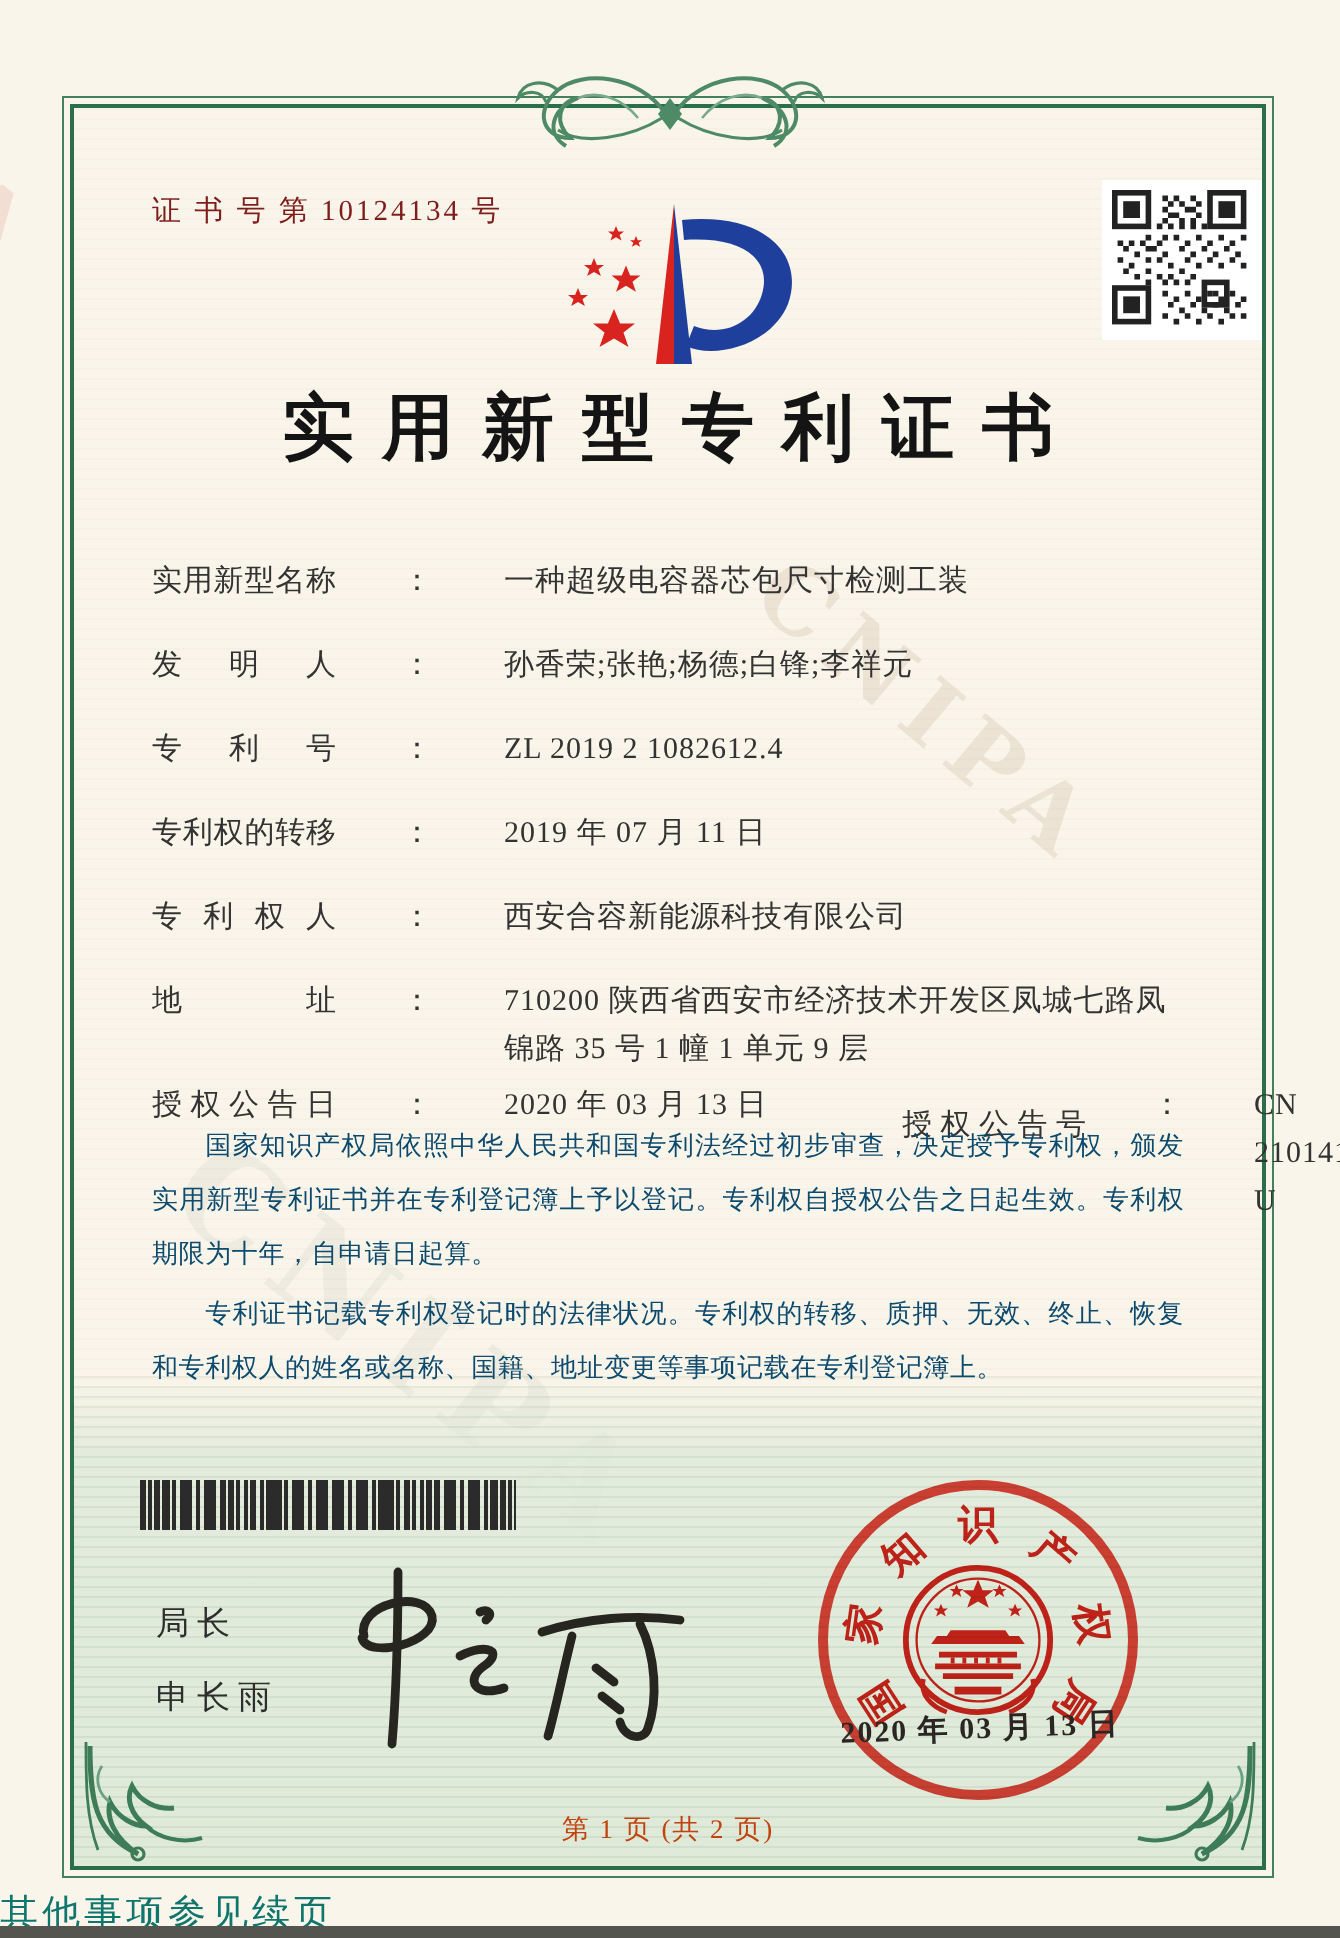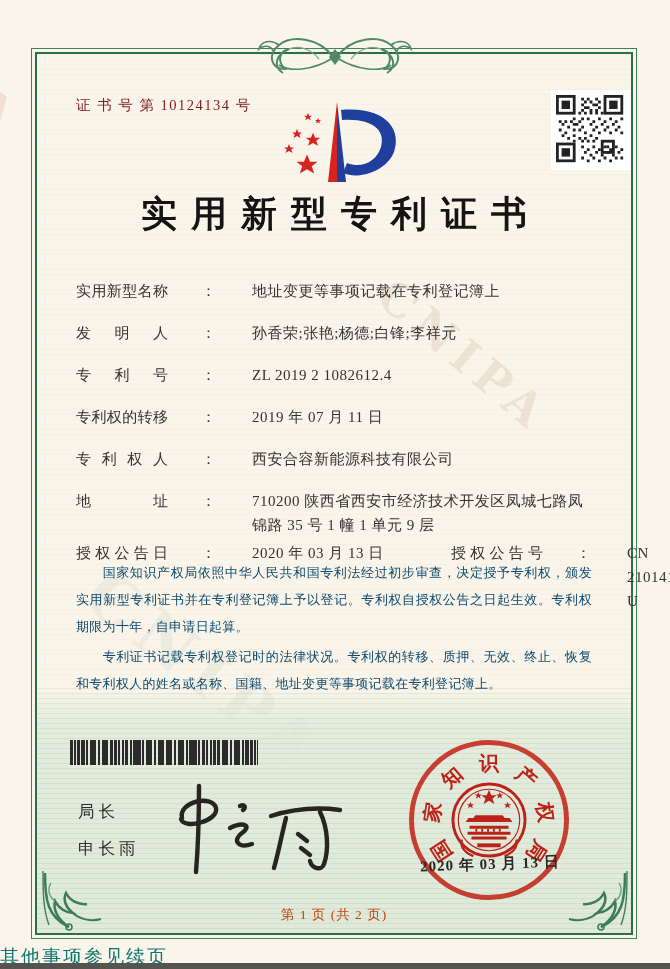--- a/index.html
+++ b/index.html
@@ -39,21 +39,21 @@
   .title{position:absolute;left:35px;width:598px;top:190px;text-align:center;
          font-size:36px;font-weight:700;color:#141414;letter-spacing:14px;text-indent:14px;z-index:2;}
   
   .fields{position:absolute;left:76px;top:279px;width:520px;font-size:15px;color:#333;z-index:2;}
   .frow{display:flex;align-items:flex-start;line-height:24px;margin-bottom:18px;gap:33px;}
   .frow.addr{margin-bottom:4px;}
   .flabel{flex:none;width:92px;text-align:justify;text-align-last:justify;}
   .fcolon{flex:none;width:16px;}
   .fvalue{flex:1;margin-left:2px;letter-spacing:.5px;}
   .gd{flex:none;width:152px;}
-  .g2{margin-left:14px;}
+  .g2{margin-left:14px;margin-top:10px;}
   
   .paras{position:absolute;left:76px;top:560px;width:516px;font-size:13px;line-height:27px;
          color:#0c4a6e;text-align:justify;z-index:2;font-family:Liberation Mono, monospace;}
   .paras p{margin:0 0 3px;text-indent:2.05em;letter-spacing:.3px;}
   
   .barcode{position:absolute;left:70px;top:740px;width:188px;height:25px;z-index:2;
      background:
       repeating-linear-gradient(90deg,#2b2b2b 0 2px,transparent 2px 4px),
       repeating-linear-gradient(90deg,#2b2b2b 0 1px,transparent 1px 7px),
       repeating-linear-gradient(90deg,#2b2b2b 0 3px,transparent 3px 11px);}
@@ -151,21 +151,21 @@
   <rect x="18" y="18" width="1" height="1" fill="#222"></rect>
   <path fill="#222" d="M9 1h1v1H9z M11 1h1v1h-1z M14 1h1v1h-1z M10 2h1v1h-1z M12 2h1v1h-1z M15 2h1v1h-1z M9 3h1v1H9z M13 3h1v1h-1z M14 3h1v1h-1z M10 4h1v1h-1z M11 4h1v1h-1z M15 4h1v1h-1z M9 5h1v1H9z M12 5h1v1h-1z M14 5h1v1h-1z M8 6h1v1H8z M10 6h1v1h-1z M12 6h1v1h-1z M14 6h1v1h-1z M16 6h1v1h-1z M6 8h1v1H6z M6 10h1v1H6z M6 12h1v1H6z M6 14h1v1H6z M6 16h1v1H6z M1 9h1v1H1z M3 9h1v1H3z M5 9h1v1H5z M8 9h1v1H8z M9 8h1v1H9z M11 8h1v1h-1z M13 9h1v1h-1z M15 8h1v1h-1z M17 9h1v1h-1z M19 8h1v1h-1z M21 9h1v1h-1z M23 8h1v1h-1z M2 10h1v1H2z M4 11h1v1H4z M7 10h1v1H7z M9 11h1v1H9z M12 10h1v1h-1z M14 11h1v1h-1z M16 10h1v1h-1z M18 11h1v1h-1z M20 10h1v1h-1z M22 11h1v1h-1z M1 12h1v1H1z M3 13h1v1H3z M8 12h1v1H8z M10 13h1v1h-1z M13 12h1v1h-1z M15 13h1v1h-1z M17 12h1v1h-1z M19 13h1v1h-1z M21 12h1v1h-1z M23 13h1v1h-1z M2 14h1v1H2z M4 15h1v1H4z M8 15h1v1H8z M10 15h1v1h-1z M12 14h1v1h-1z M14 15h1v1h-1z M9 16h1v1H9z M11 16h1v1h-1z M13 16h1v1h-1z M9 18h1v1H9z M11 19h1v1h-1z M13 18h1v1h-1z M15 19h1v1h-1z M17 18h1v1h-1z M19 19h1v1h-1z M21 18h1v1h-1z M23 19h1v1h-1z M10 20h1v1h-1z M12 21h1v1h-1z M14 20h1v1h-1z M16 21h1v1h-1z M18 20h1v1h-1z M20 21h1v1h-1z M22 20h1v1h-1z M9 22h1v1H9z M11 23h1v1h-1z M13 22h1v1h-1z M15 23h1v1h-1z M17 22h1v1h-1z M19 23h1v1h-1z M21 22h1v1h-1z M23 22h1v1h-1z"></path>
 </svg>
 
 <div class="title">实用新型专利证书</div>
 
 <div class="fields">
   <div class="frow">
     <span class="flabel">实用新型名称</span>
       <span class="fcolon">：</span>
-      <span class="fvalue">地址变更等事项记载在专利登记簿上</span>
+      <span class="fvalue">一种超级电容器芯包尺寸检测工装</span>
   </div>
   <div class="frow">
     <span class="flabel">发明人</span>
       <span class="fcolon">：</span>
       <span class="fvalue">孙香荣;张艳;杨德;白锋;李祥元</span>
   </div>
   <div class="frow">
     <span class="flabel">专利号</span>
       <span class="fcolon">：</span>
       <span class="fvalue">ZL 2019 2 1082612.4</span>

